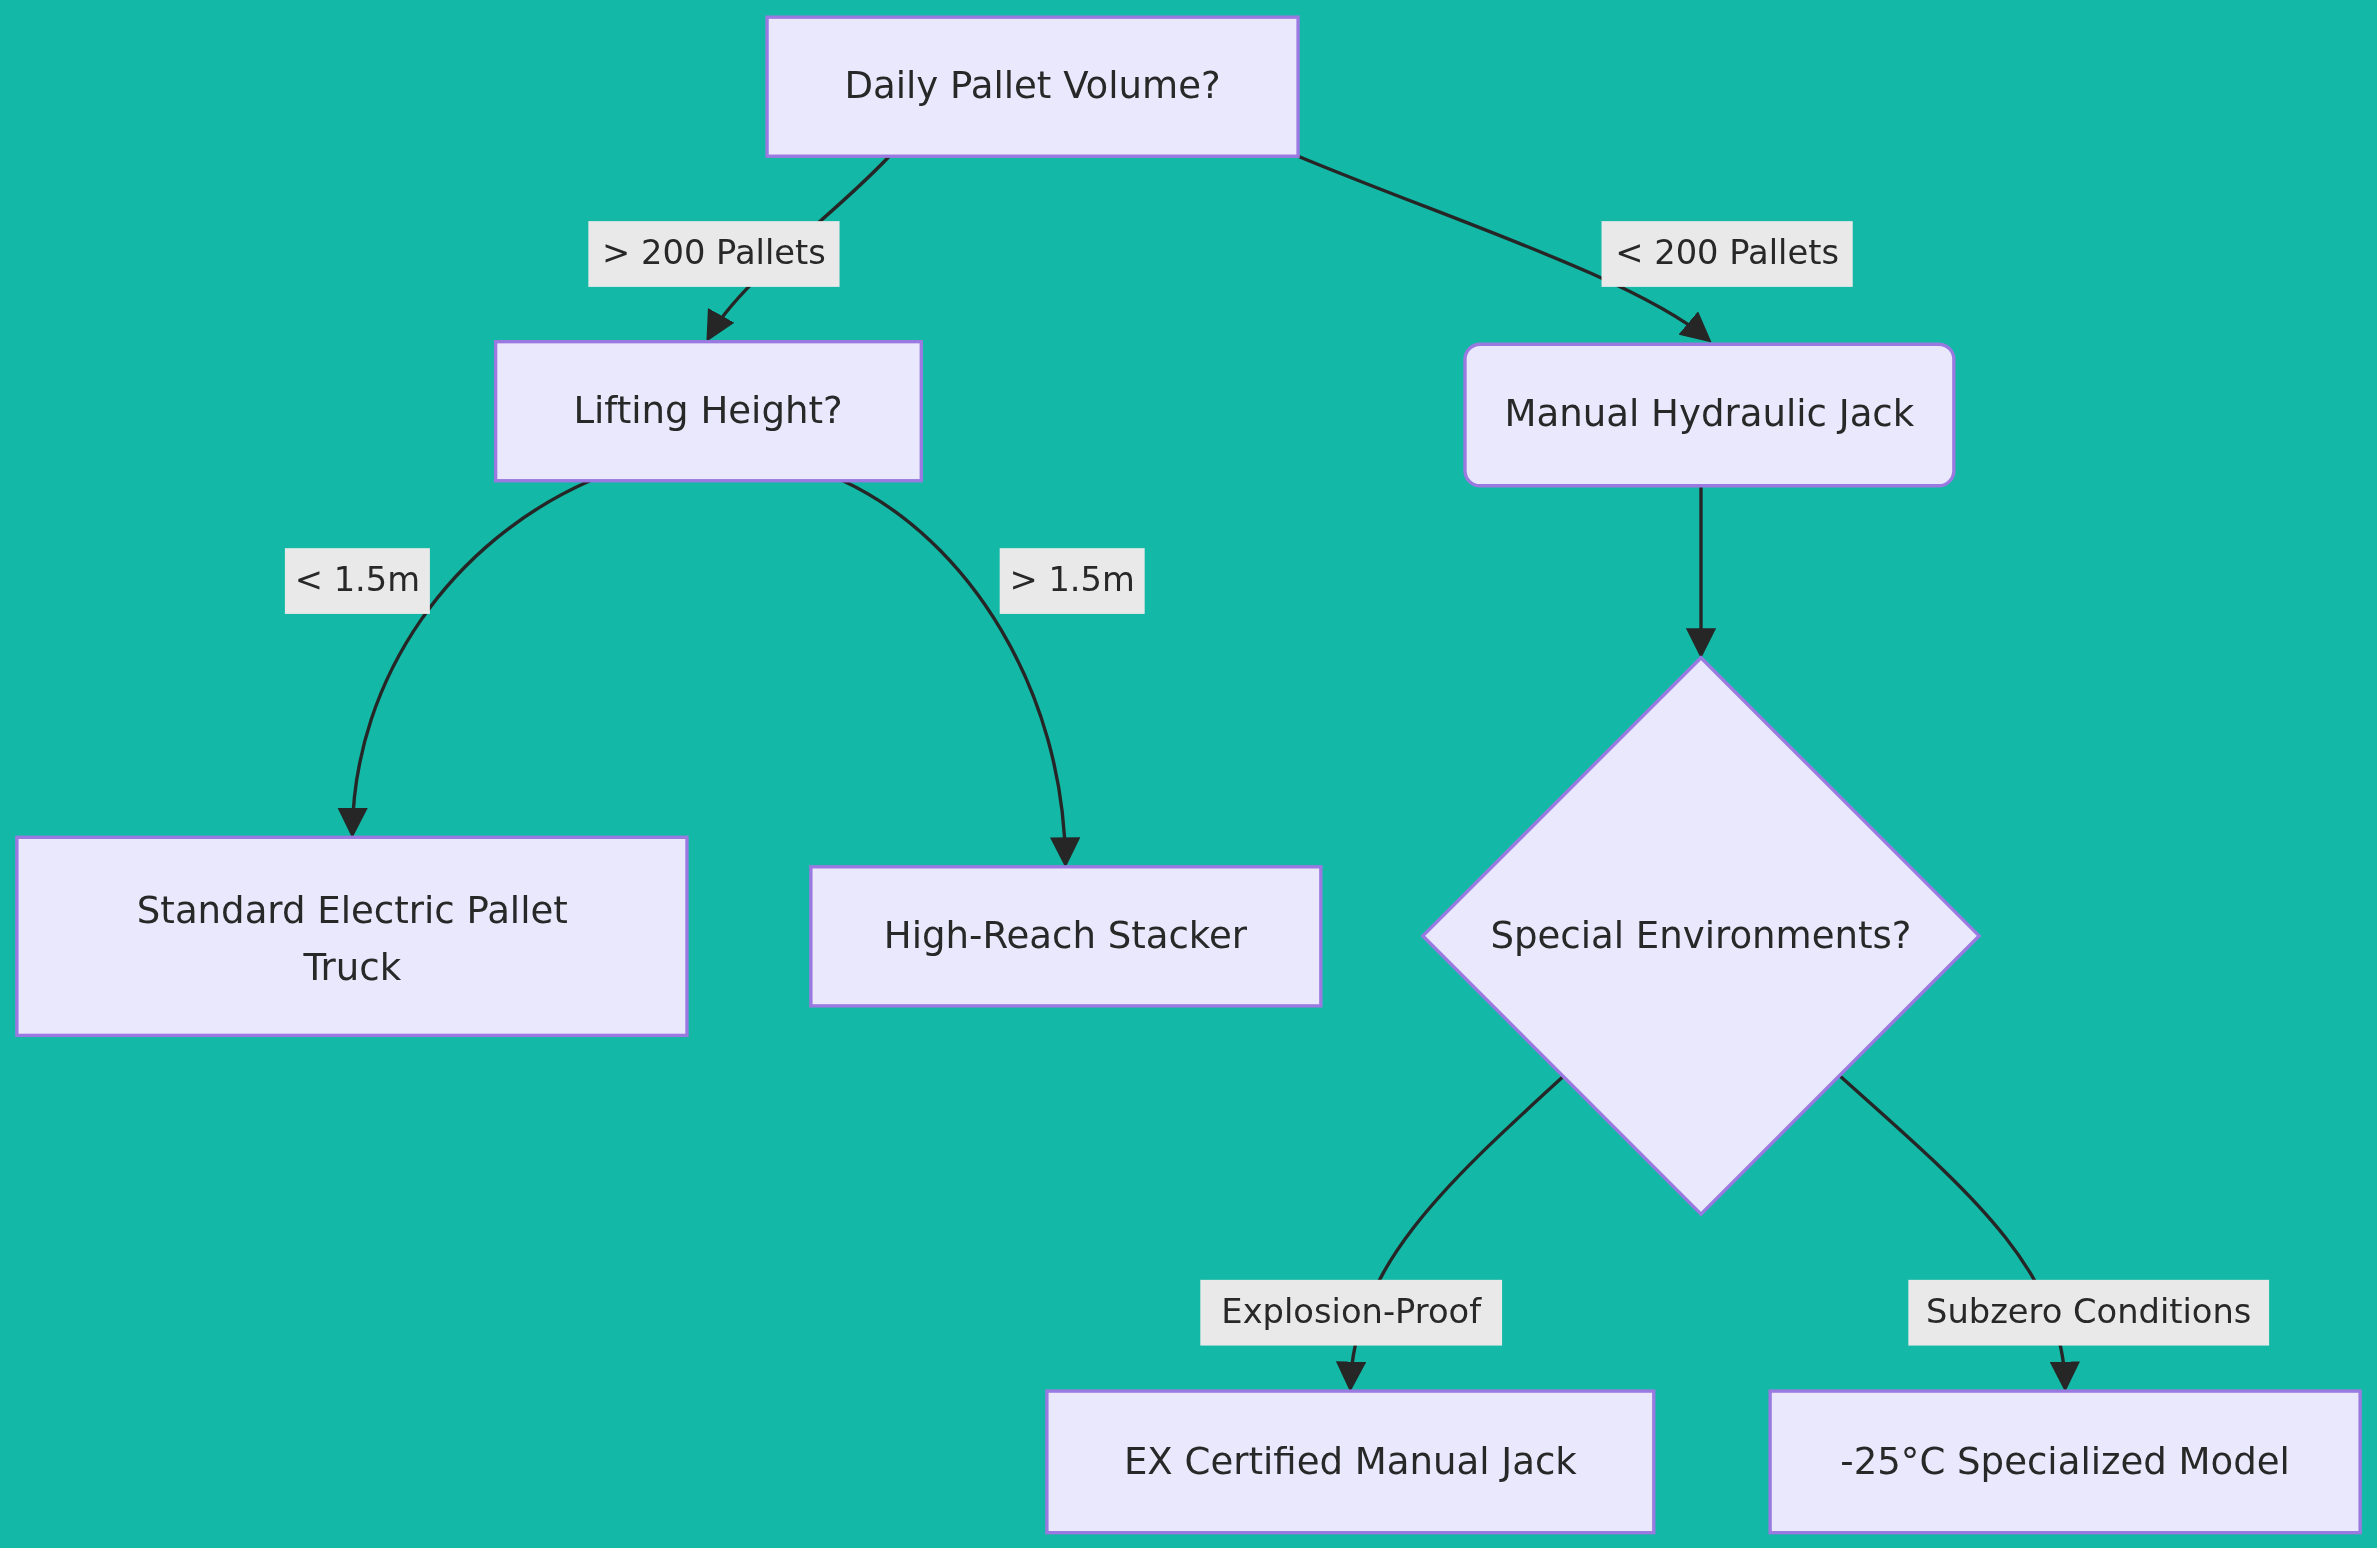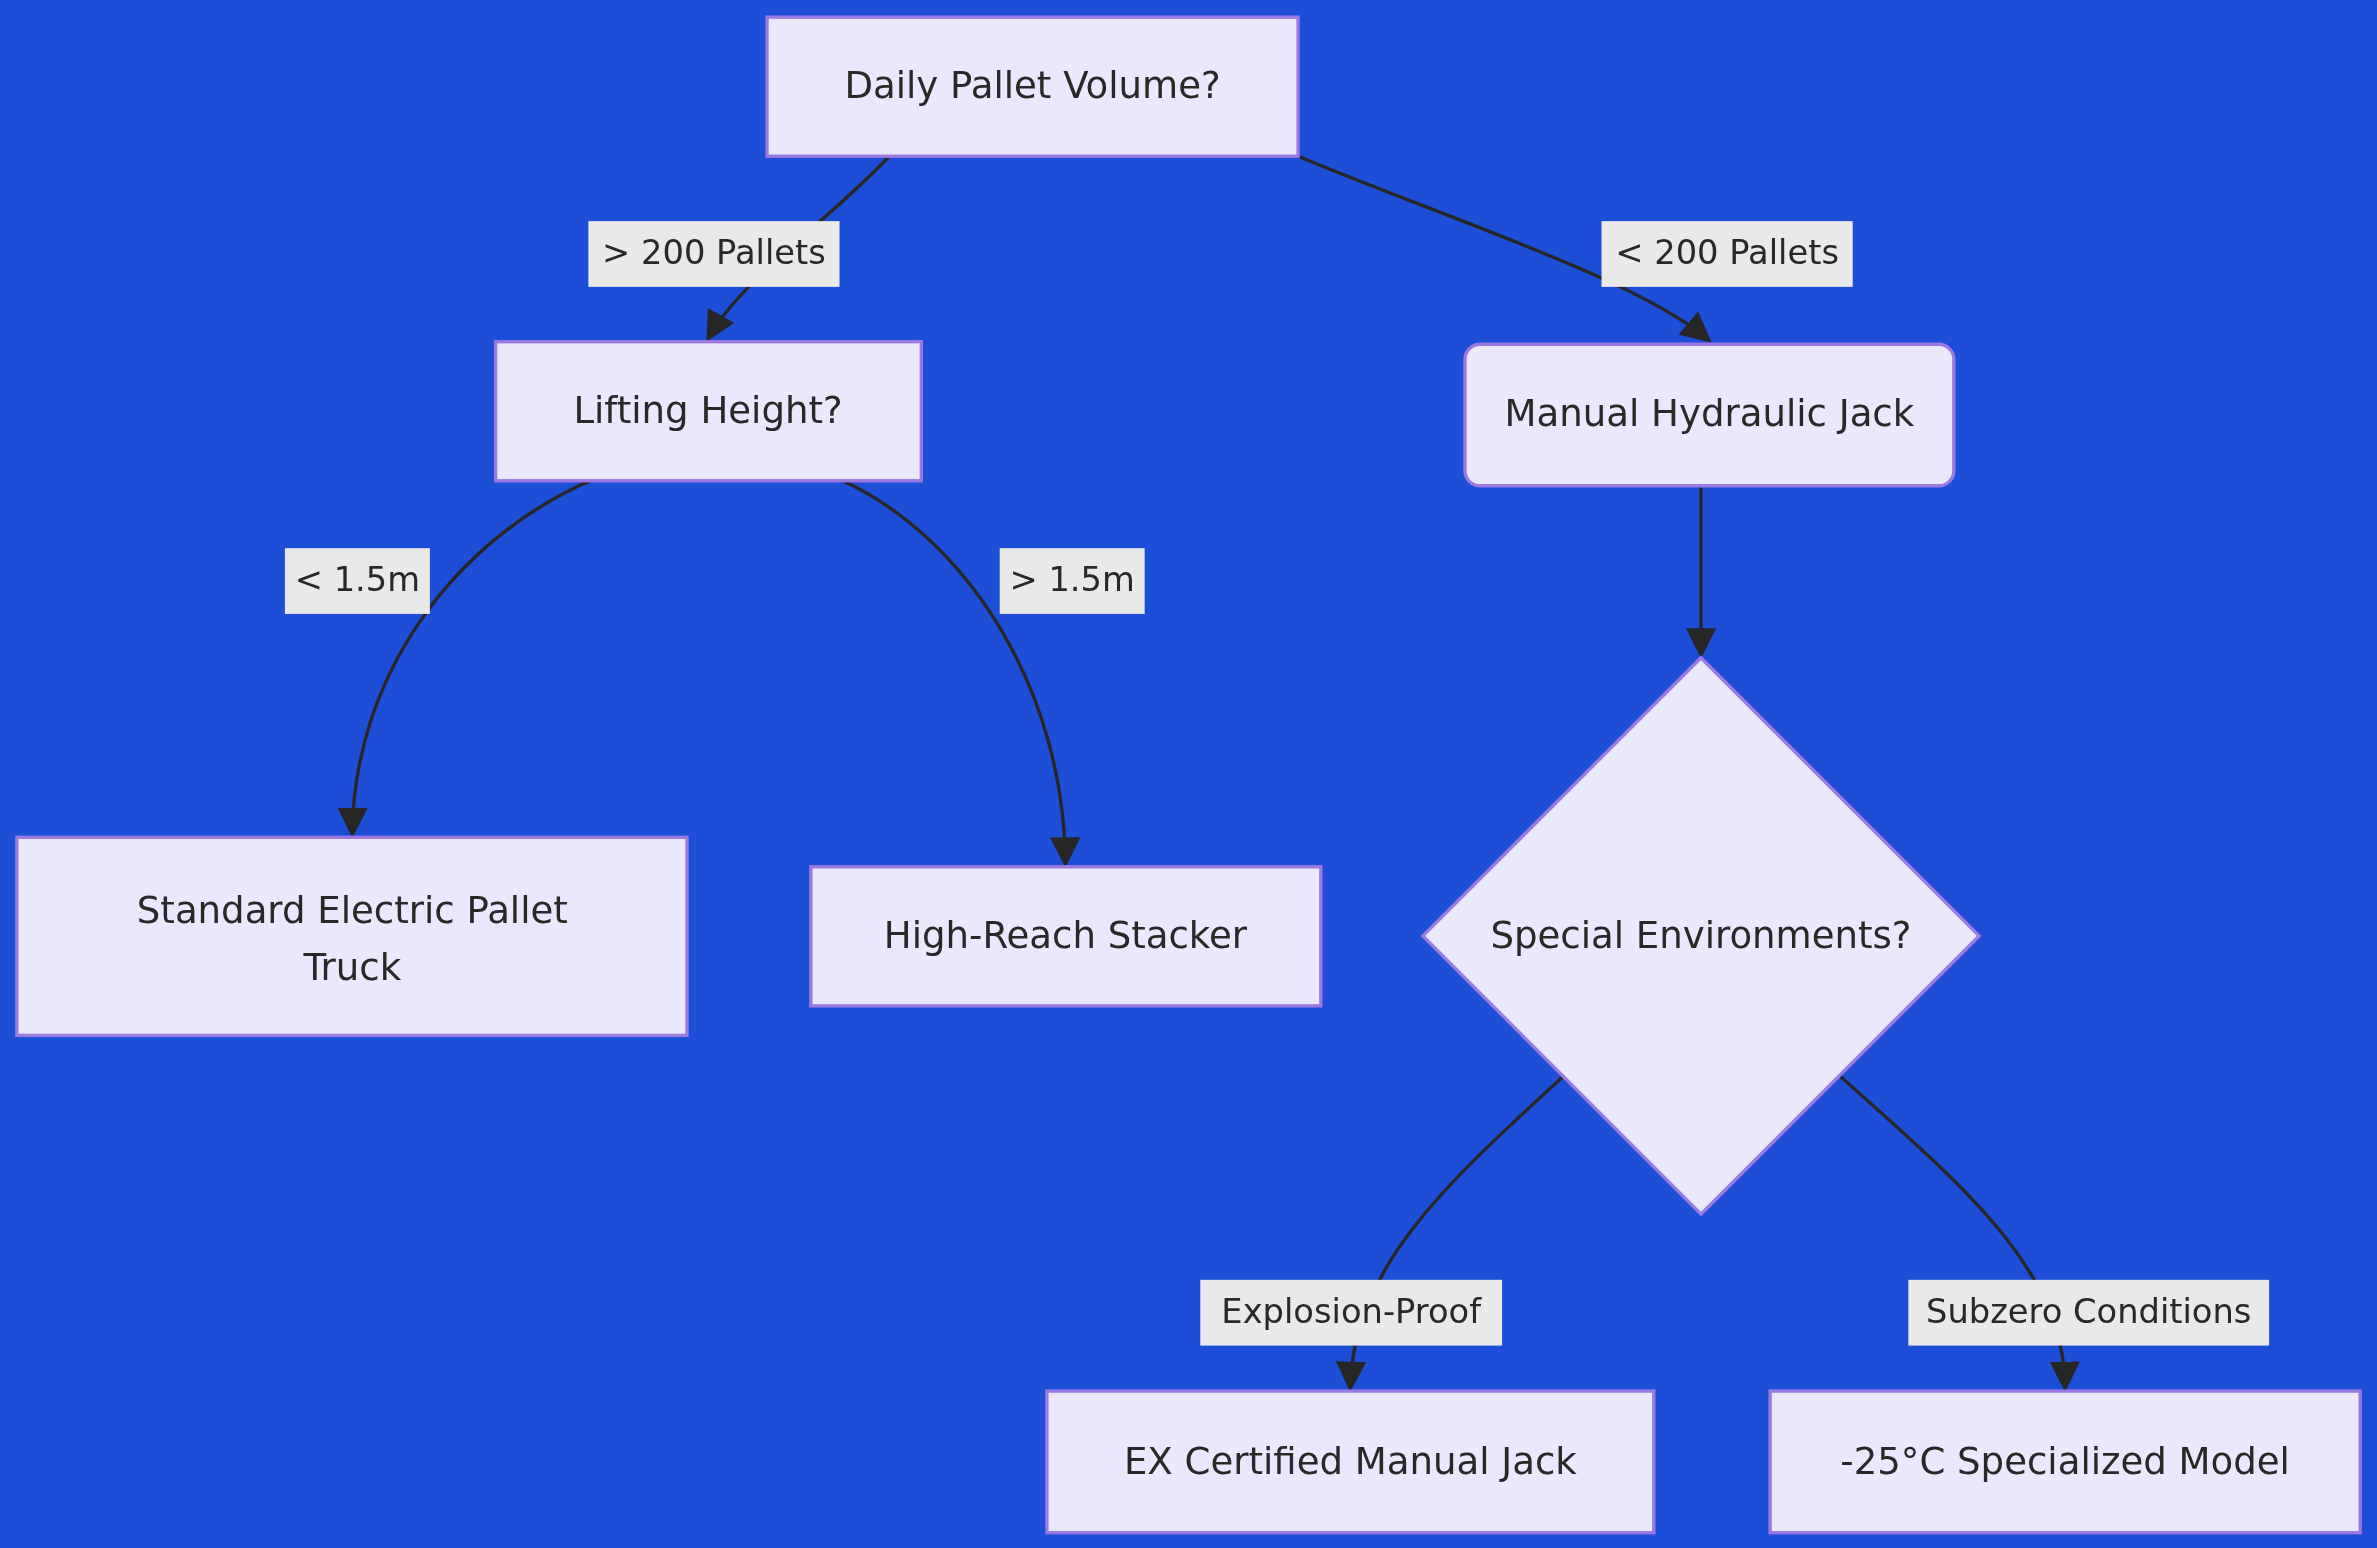--- a/index.html
+++ b/index.html
@@ -11,21 +11,21 @@
   body {
     width: 2377px;
     height: 1549px;
     font-family: "DejaVu Sans", "Liberation Sans", sans-serif;
     overflow: hidden;
   }
   #flowchart-root {
     position: relative;
     width: 2377px;
     height: 1549px;
-    background: #1d4ed8;
+    background: #14b8a6;
   }
   svg.diagram {
     position: absolute;
     top: 0;
     left: 0;
     width: 2377px;
     height: 1549px;
     display: block;
   }
   .node-shape {

